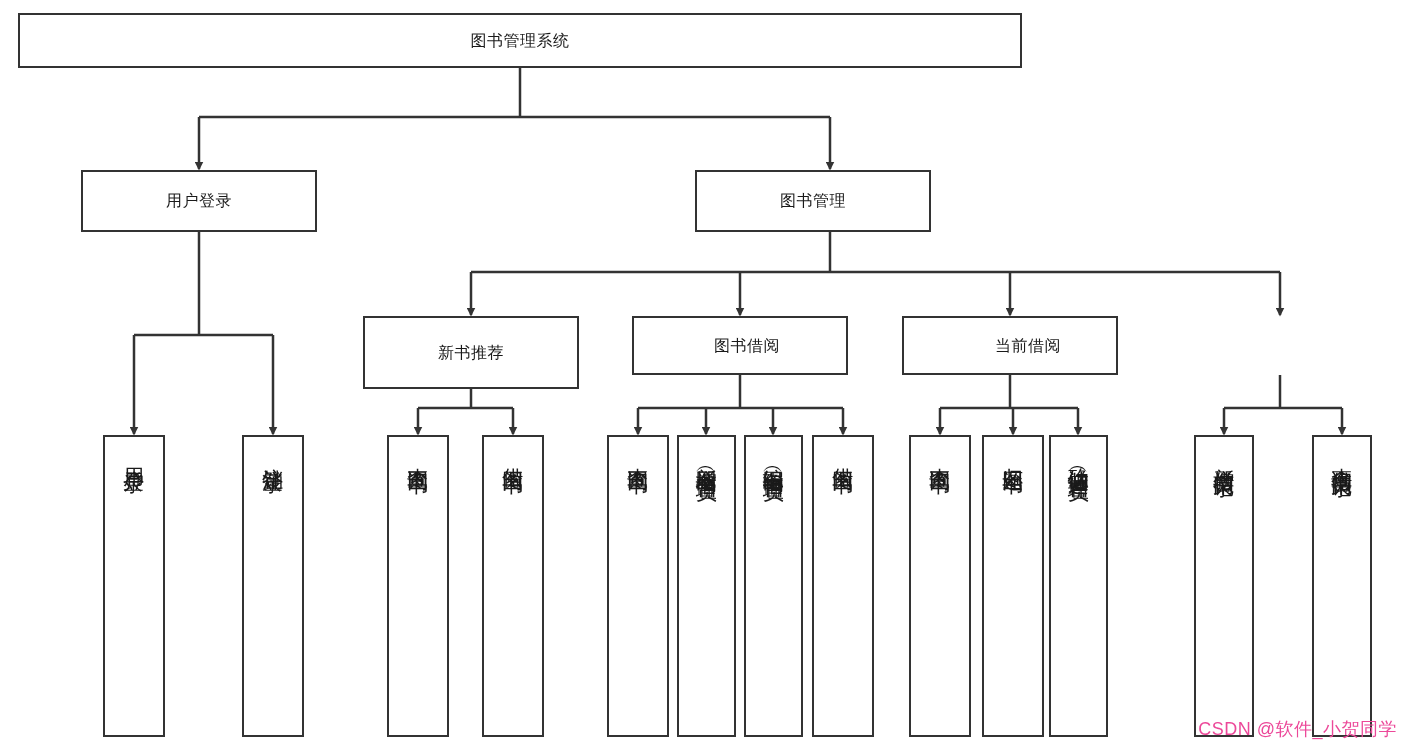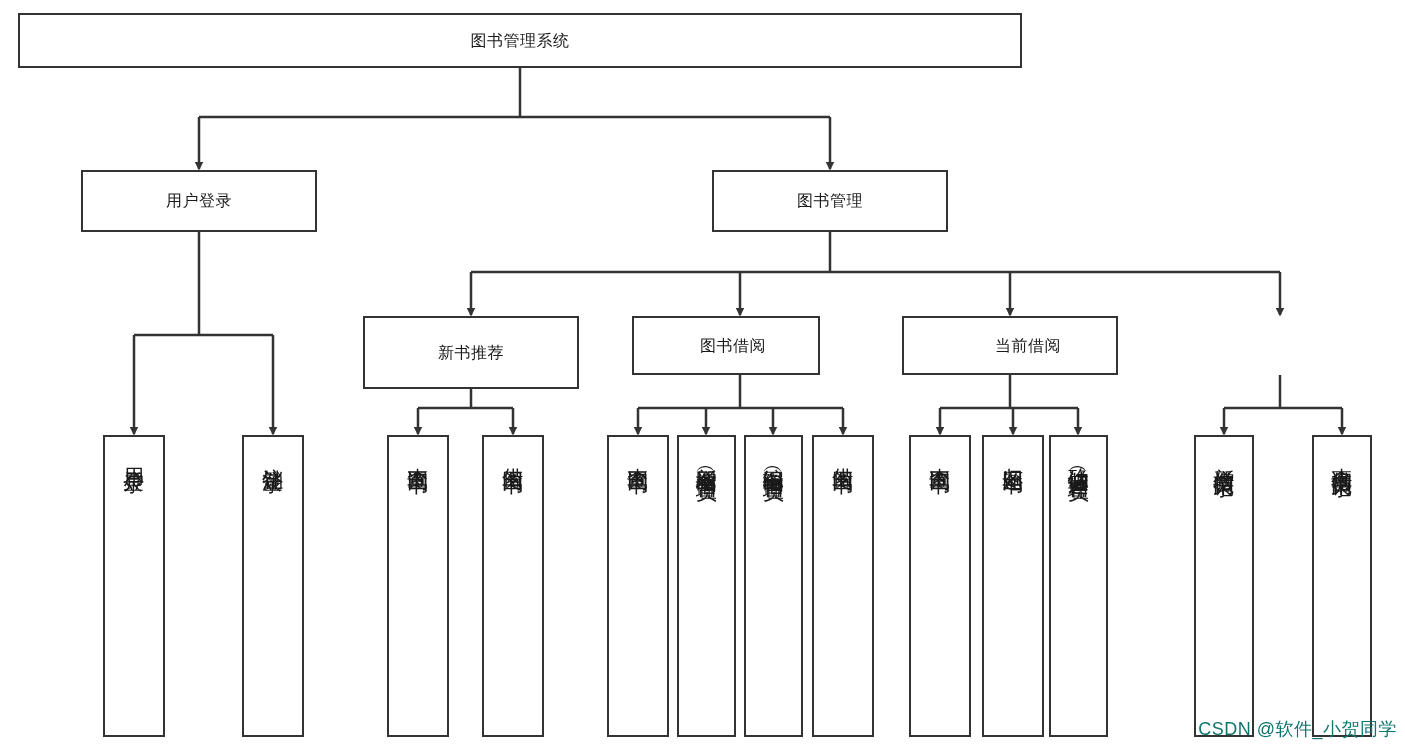--- a/index.html
+++ b/index.html
@@ -56,21 +56,21 @@
     font-size: 21px;
     line-height: 1.32;
     letter-spacing: 2px;
     white-space: nowrap;
   }
   #watermark {
     position: absolute;
     right: 8px;
     bottom: 6px;
     font-size: 18px;
-    color: #0f766e;
+    color: #ec4899;
     letter-spacing: 0.5px;
     z-index: 5;
     white-space: nowrap;
     pointer-events: none;
   }
 </style>
 </head>
 <body>
 
 <div id="diagram-root">
@@ -118,28 +118,28 @@
       </g>
   </svg>
 
   <div class="node horizontal" style="left:18px;top:13px;width:1004px;height:55px;">
     <span class="node-label">图书管理系统</span>
   </div>
 
   <div class="node horizontal" style="left:81px;top:170px;width:236px;height:62px;">
     <span class="node-label">用户登录</span>
   </div>
-  <div class="node horizontal" style="left:712px;top:170px;width:236px;height:62px;">
+  <div class="node horizontal" style="left:695px;top:170px;width:236px;height:62px;">
     <span class="node-label">图书管理</span>
   </div>
 
   <div class="node horizontal" style="left:363px;top:316px;width:216px;height:73px;">
     <span class="node-label">新书推荐</span>
   </div>
-  <div class="node horizontal" style="left:632px;top:316px;width:188px;height:59px;padding-left:14px;">
+  <div class="node horizontal" style="left:632px;top:316px;width:216px;height:59px;padding-left:14px;">
     <span class="node-label">图书借阅</span>
   </div>
   <div class="node horizontal" style="left:902px;top:316px;width:216px;height:59px;padding-left:36px;">
     <span class="node-label">当前借阅</span>
   </div>
 
   <div class="node vertical" style="left:103px;top:435px;width:62px;height:302px;">
     <span class="node-label">用户登录</span>
   </div>
   <div class="node vertical" style="left:242px;top:435px;width:62px;height:302px;">

